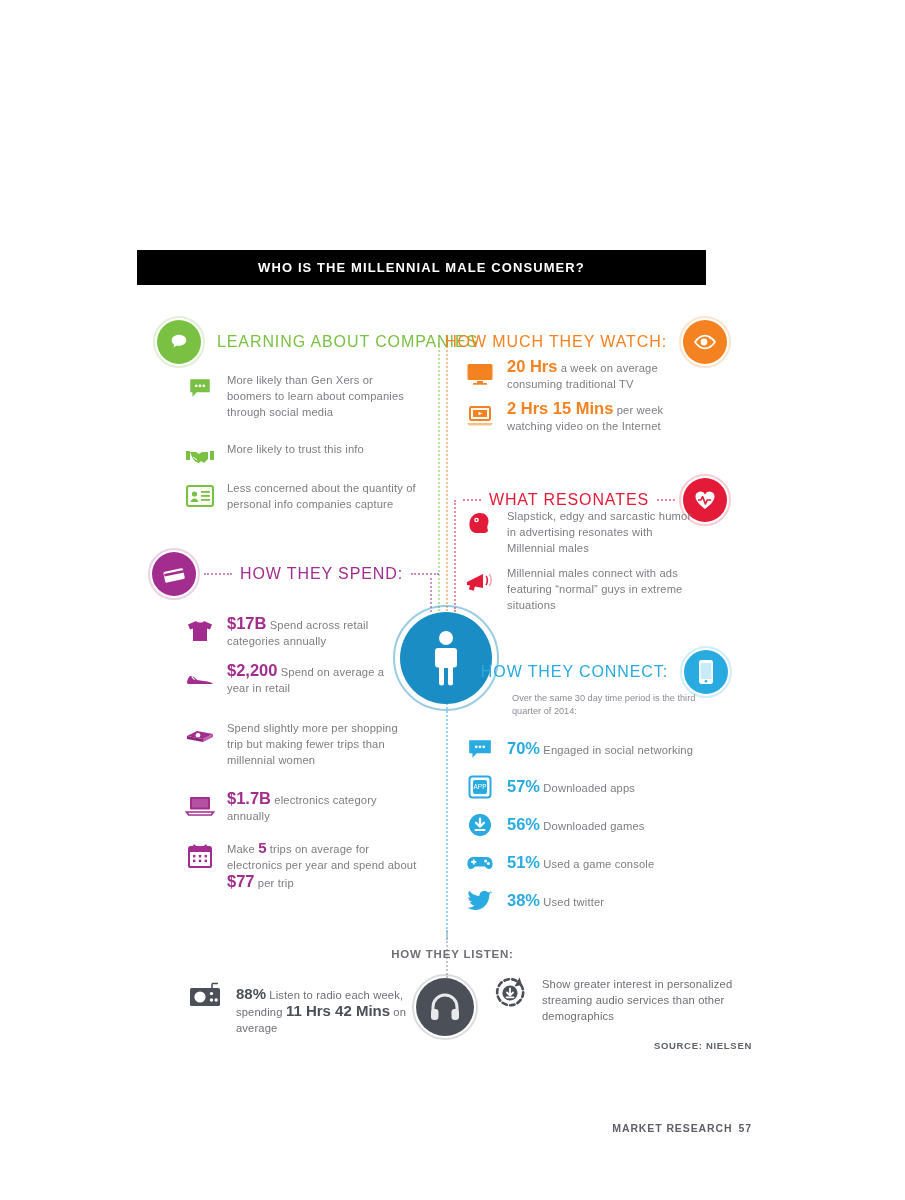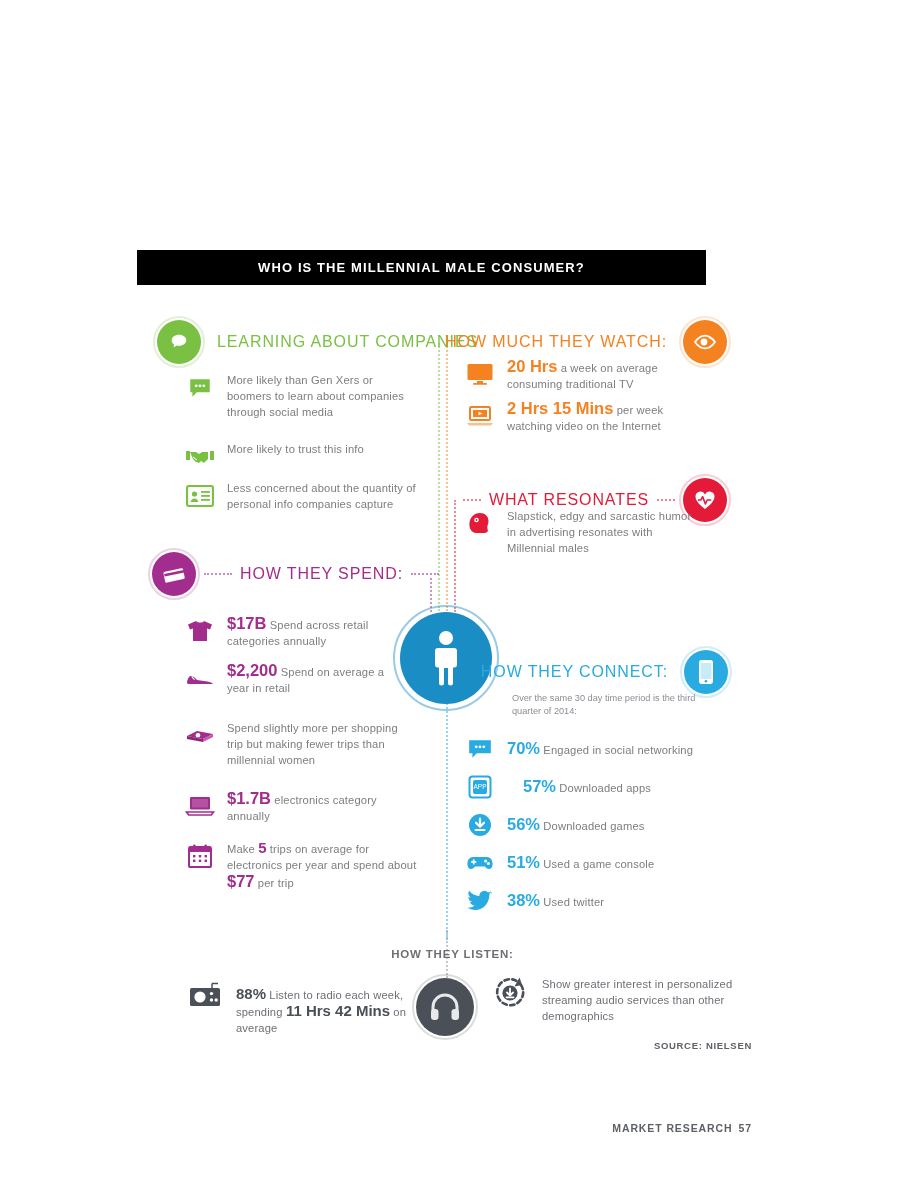--- a/index.html
+++ b/index.html
@@ -292,20 +292,31 @@
     <span class="ficon">
       <svg width="26" height="26" viewBox="0 0 26 26">
         <path d="M13 2c5 0 8.5 3.4 8.5 8 0 3-1.2 4-1.2 6.2 0 1.6.6 2.4.6 3.4 0 1.6-1.6 2.4-3.4 2.4H9c-3.8 0-6.6-3.4-6.6-8.4C2.4 6.6 7 2 13 2z" fill="#e31b38"></path>
         <circle cx="9.5" cy="9" r="2.3" fill="#fff"></circle>
         <circle cx="9.5" cy="9" r=".9" fill="#e31b38"></circle>
       </svg>
     </span>
     <span class="ftext">Slapstick, edgy and sarcastic humor in advertising resonates with Millennial males</span>
   </div>
 
+  <div class="fact" style="left:465px; top:565px; width:235px;">
+    <span class="ficon">
+      <svg width="30" height="24" viewBox="0 0 30 24">
+        <path d="M2 13l16-8v14L2 16z" fill="#e31b38"></path>
+        <rect x="5" y="15" width="5" height="6" transform="rotate(18 7 17)" fill="#e31b38"></rect>
+        <path d="M21 7c1.8 1.6 1.8 6.4 0 9" stroke="#e31b38" stroke-width="1.6" fill="none"></path>
+        <path d="M24 5c3 2.6 3 9.4 0 12" stroke="#f5a0ae" stroke-width="1.4" fill="none"></path>
+      </svg>
+    </span>
+    <span class="ftext">Millennial males connect with ads featuring “normal” guys in extreme situations</span>
+  </div>
 
   <div class="sec-head" style="left:152px; top:552px; width:295px; color:#a32d8f;">
     <div class="badge" style="background:#a32d8f; color:#a32d8f;">
       <svg width="24" height="20" viewBox="0 0 24 20">
         <rect x="2" y="6" width="20" height="11" rx="1.6" transform="rotate(-12 12 11)" fill="#fff"></rect>
         <rect x="2.5" y="8" width="20" height="2.6" transform="rotate(-12 12 11)" fill="#a32d8f"></rect>
       </svg>
     </div>
     <div class="dash"></div>
     <span class="sec-label">HOW THEY SPEND:</span>
@@ -411,21 +422,21 @@
   </div>
 
   <div class="fact" style="left:465px; top:771px; width:250px; align-items:center;">
     <span class="ficon">
       <svg width="24" height="24" viewBox="0 0 24 24">
         <rect x="1.5" y="1.5" width="21" height="21" rx="3" fill="none" stroke="#29abe2" stroke-width="2"></rect>
         <rect x="5" y="5" width="14" height="14" rx="2" fill="#29abe2"></rect>
         <text x="12" y="14.4" text-anchor="middle" font-size="6.5" fill="#ffffff" font-family="Liberation Sans, sans-serif">APP</text>
       </svg>
     </span>
-    <span class="ftext"><b class="big" style="color:#29abe2;margin-left:16px;">57%</b> <span>Downloaded apps</span></span>
+    <span class="ftext"><b class="big" style="color:#29abe2;">57%</b> <span>Downloaded apps</span></span>
   </div>
 
   <div class="fact" style="left:465px; top:809px; width:250px; align-items:center;">
     <span class="ficon">
       <svg width="24" height="24" viewBox="0 0 24 24">
         <circle cx="12" cy="12" r="11" fill="#29abe2"></circle>
         <path d="M12 5.5v8.2m0 0l-4-4m4 4l4-4" stroke="#fff" stroke-width="2.2" fill="none" stroke-linecap="round"></path>
         <rect x="6.5" y="16" width="11" height="2.1" rx="1" fill="#fff"></rect>
       </svg>
     </span>

